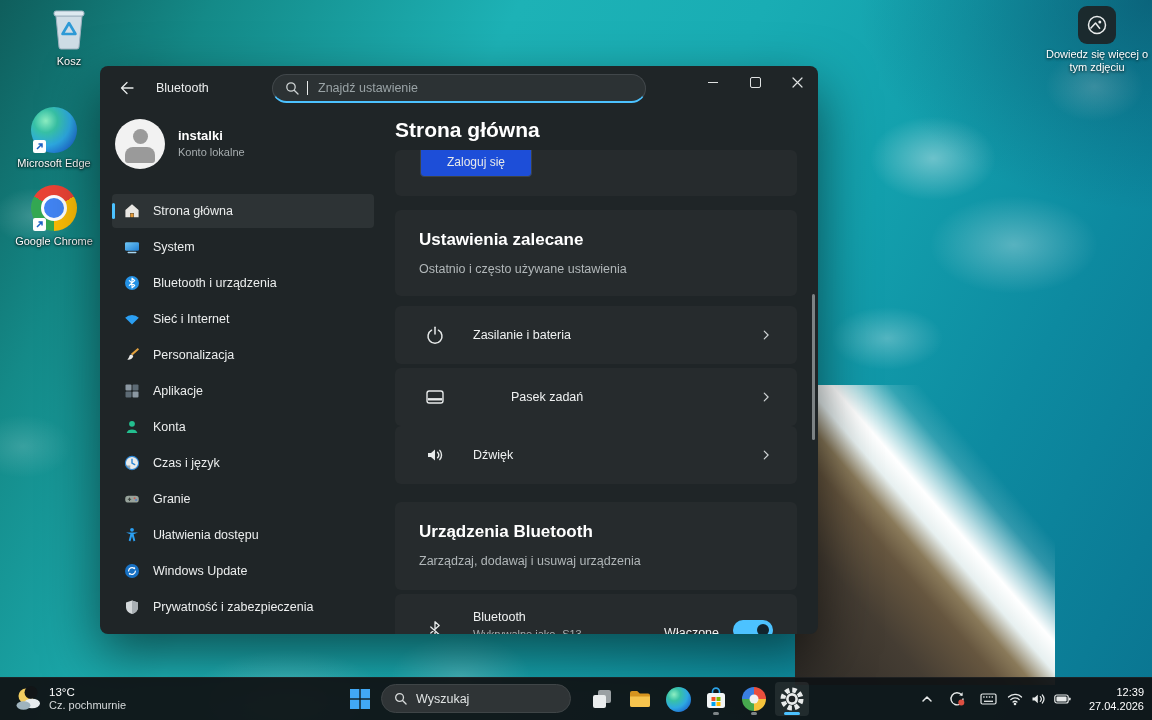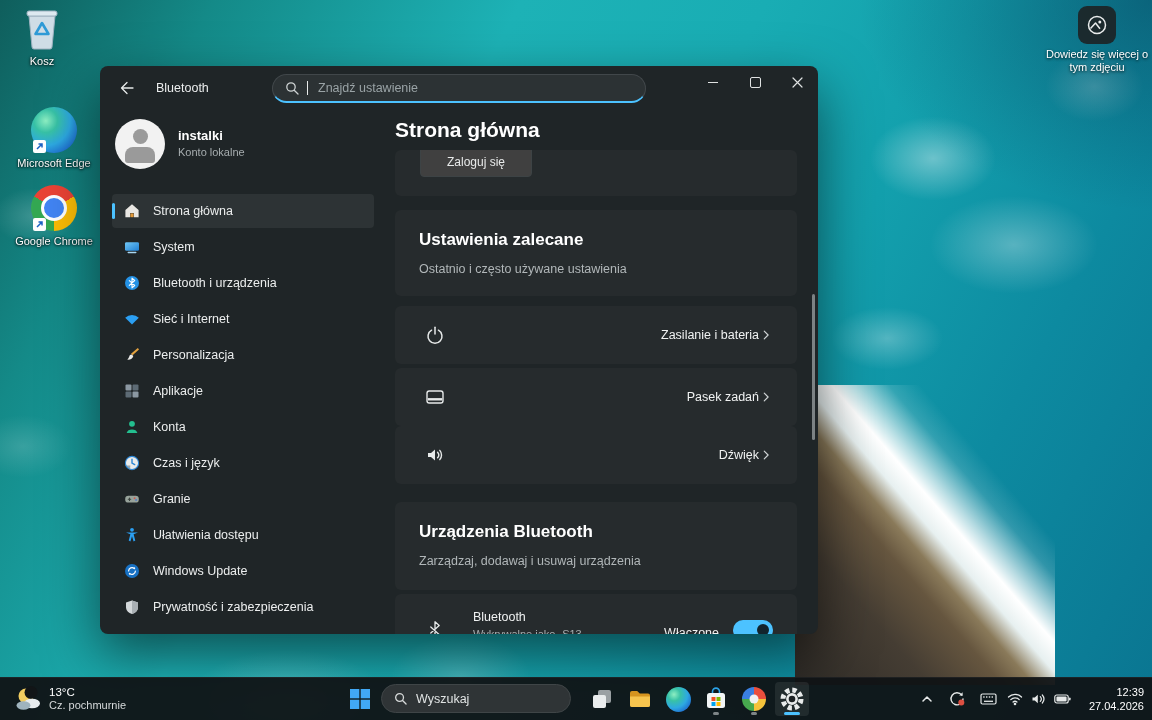--- a/index.html
+++ b/index.html
@@ -68,32 +68,32 @@
   .nav-item{position:relative;height:34px;margin-bottom:2px;border-radius:4px;display:flex;align-items:center;
     padding-left:12px;gap:13px;color:#eceeee;font-size:12.5px;}
   .nav-item.sel{background:#2d3335;}
   .nav-item.sel::before{content:"";position:absolute;left:0;top:9px;width:3px;height:16px;border-radius:2px;background:#4cc2ff;}
   .nav-ico{width:16px;height:16px;flex:0 0 16px;display:flex;}
 
   
   .page-title{position:absolute;left:295px;top:52px;font-size:21px;font-weight:bold;color:#fff;}
   .card{position:absolute;left:295px;width:402px;background:#262b2d;border-radius:6px;box-sizing:border-box;}
   .card-signin{top:84px;height:46px;overflow:hidden;}
-  .signin-btn{position:absolute;left:25px;top:-9px;width:112px;height:36px;background:#404040;
+  .signin-btn{position:absolute;left:25px;top:-9px;width:112px;height:36px;background:#1d4ed8;
     border:1px solid #3d4345;border-radius:4px;color:#e8eaea;font-size:12px;
     display:flex;align-items:flex-end;justify-content:center;padding-bottom:7px;box-sizing:border-box;}
   .card-head{padding:20px 24px;}
   .card-head .h{font-size:17px;font-weight:bold;color:#fff;}
   .card-head .s{margin-top:12px;font-size:12.5px;color:#b1b7b9;}
   .card-reco{top:144px;height:86px;}
   .card-bt{top:436px;height:88px;}
-  .qrow{display:flex;align-items:center;height:58px;padding:0 24px 0 30px;text-align:right;}
+  .qrow{display:flex;align-items:center;height:58px;padding:0 24px 0 30px;}
   .qrow .ri{width:20px;height:20px;display:flex;}
   .qrow .rl{margin-left:28px;font-size:12.5px;color:#f0f2f2;flex:1;}
-  .q0{top:240px;} .q1{top:302px;} .q2{top:360px;}
+  .q0{top:240px;} .q1{top:302px;gap:38px;} .q2{top:360px;}
   .card-btrow{top:528px;height:46px;border-radius:6px 6px 0 0;display:flex;align-items:flex-end;padding:0 24px 0 30px;}
   .bt-texts{margin-left:28px;flex:1;}
   .bt-l{font-size:12.5px;color:#f0f2f2;}
   .bt-s{font-size:11px;color:#a6adaf;margin-top:4px;}
   .bt-state{font-size:12.5px;color:#f0f2f2;margin-right:14px;margin-top:12px;}
   .toggle{width:40px;height:20px;border-radius:10px;background:#4cc2ff;position:relative;}
   .toggle .knob{position:absolute;right:4px;top:4px;width:12px;height:12px;border-radius:50%;background:#12242d;}
   .scrollbar{position:absolute;right:3px;top:228px;width:3px;height:146px;border-radius:2px;background:#8d9395;opacity:.85;}
 
   
@@ -119,21 +119,21 @@
 </head>
 <body>
 
 <div class="screen">
 
   <div class="wp"></div>
   <div class="wp-foam"></div>
   <div class="wp-dark-tr"></div>
   <div class="wp-cliff"></div>
 
-  <div class="dicon" style="left:2px;top:4px;">
+  <div class="dicon" style="left:29px;top:4px;">
     <div class="img">
       <svg width="38" height="44" viewBox="0 0 38 44">
         <path d="M6 10 L9 41 a2 2 0 0 0 2 2 h16 a2 2 0 0 0 2-2 L32 10 Z" fill="#cfdde6" stroke="#9db2c0" stroke-width="1"></path>
         <rect x="4" y="5" width="30" height="5" rx="2" fill="#dde9f0" stroke="#9db2c0" stroke-width="1"></rect>
         <path d="M19 17 l6.5 11 h-13 z" fill="none" stroke="#2e9ad6" stroke-width="2.6" stroke-linejoin="round"></path>
       </svg>
     </div>
     <div class="lbl">Kosz</div>
   </div>
 

